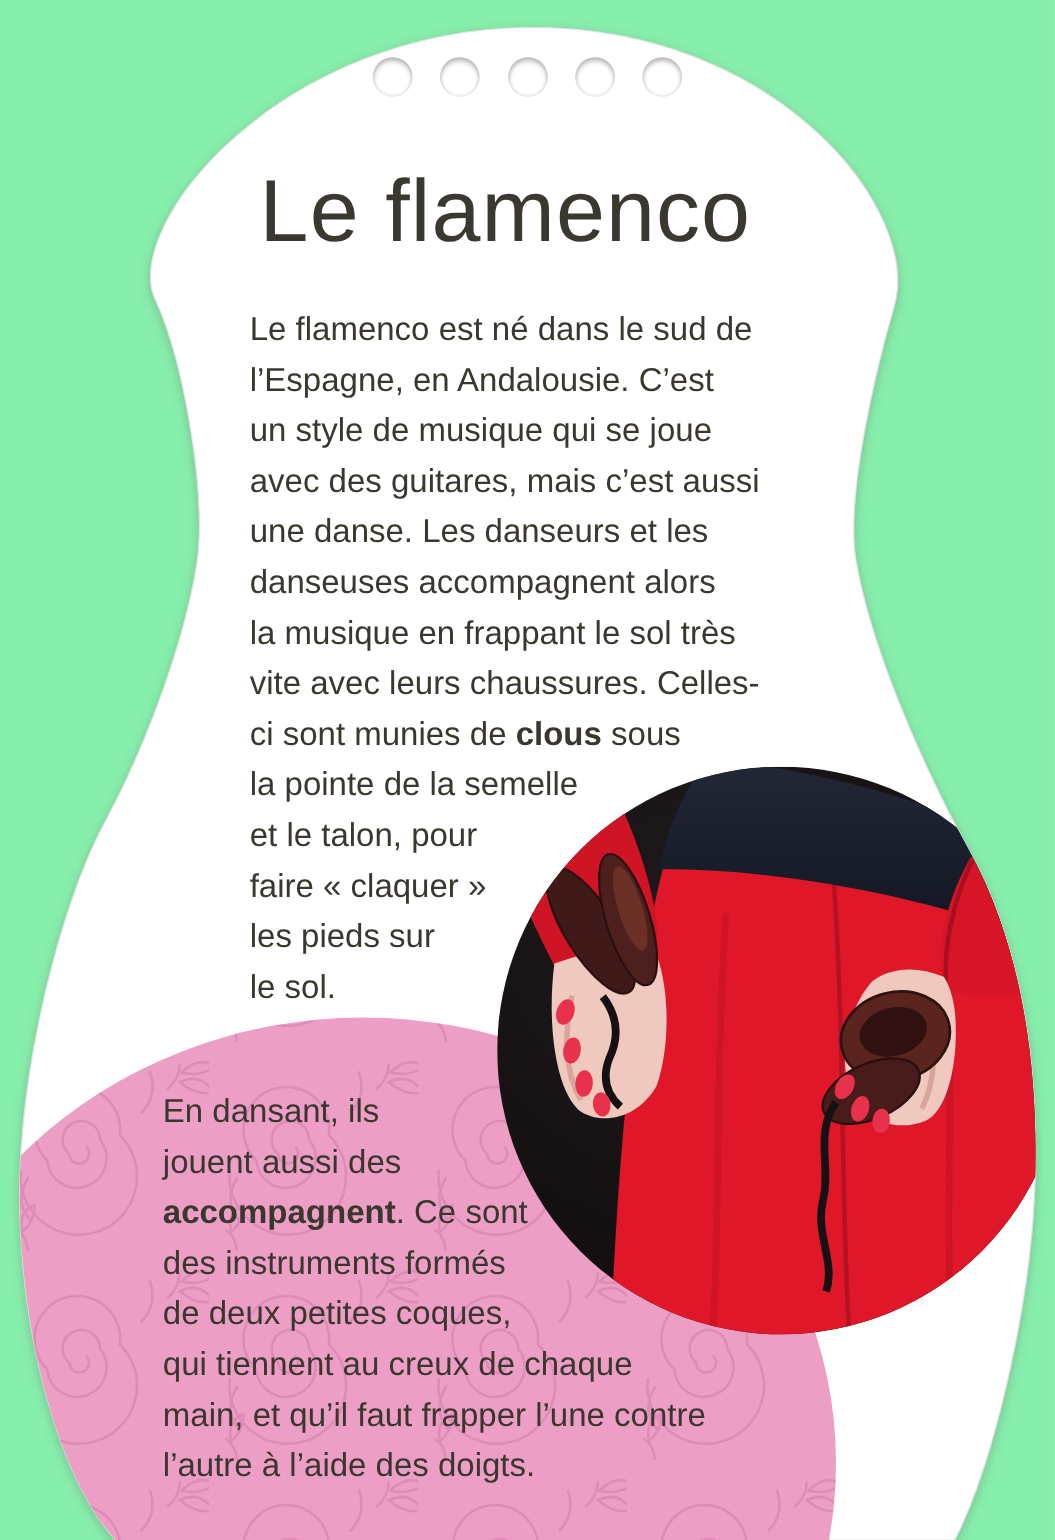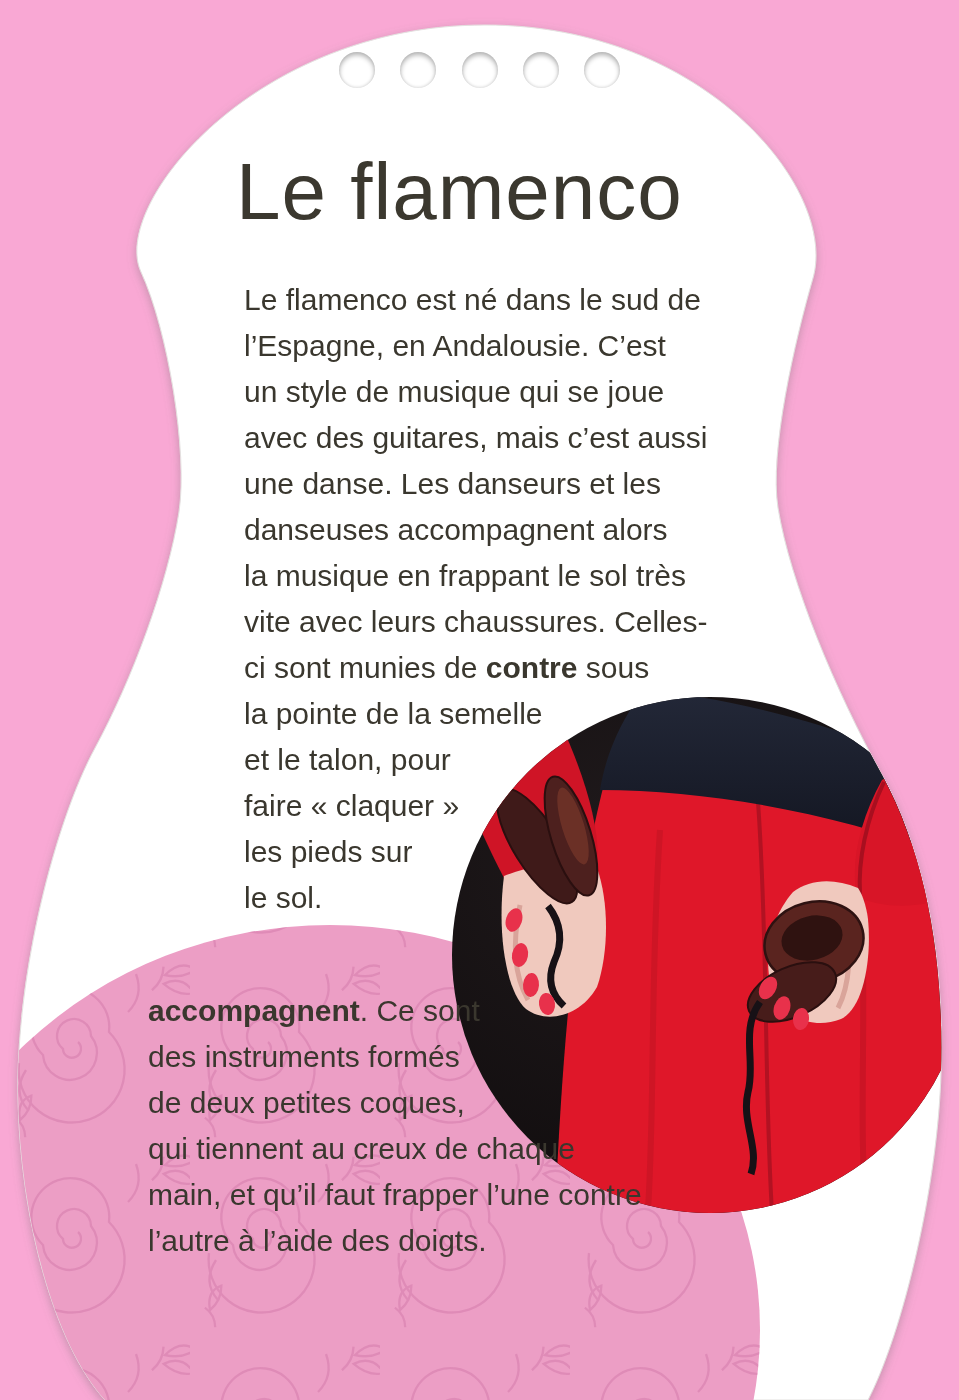--- a/index.html
+++ b/index.html
@@ -1,35 +1,35 @@
 <!DOCTYPE html>
 <html><head>
 <meta charset="utf-8">
 <style>
   html,body{margin:0;padding:0;background:#ffffff;}
   .stage{
     position:relative;width:959px;height:1400px;overflow:hidden;
-    font-family:"Liberation Sans",sans-serif;background:#f9a8d4;
+    font-family:"Liberation Sans",sans-serif;background:#86efac;
   }
   .stage svg.art{position:absolute;left:0;top:0;}
   .hole{
     position:absolute;width:36px;height:36px;border-radius:50%;
     background:#ffffff;
     box-shadow: inset 0 3px 5px rgba(0,0,0,.30), inset 0 -1px 3px rgba(0,0,0,.10), 0 1px 1px rgba(255,255,255,.9);
   }
   .title{
     position:absolute;left:236px;top:150px;width:560px;
     font-size:80px;line-height:1.05;font-weight:300;letter-spacing:1px;
     color:#3b382f;
   }
   .body-text{
     position:absolute;color:#3a372e;font-size:30px;line-height:46px;
     white-space:pre-line;font-weight:400;
   }
-  .p1{left:244px;top:277px;width:560px;}
+  .p1{left:227px;top:277px;width:560px;}
   .p2{left:148px;top:988px;width:640px;}
   .body-text b{font-weight:700;}
 </style>
 </head>
 <body>
 
 <div class="stage">
 
   <svg class="art" width="959" height="1400" viewBox="0 0 959 1400">
     <defs>
@@ -166,27 +166,29 @@
   <div class="title">Le flamenco</div>
 
   <div class="body-text p1"><span>Le flamenco est né dans le sud de
 l’Espagne, en Andalousie. C’est
 un style de musique qui se joue
 avec des guitares, mais c’est aussi
 une danse. Les danseurs et les
 danseuses accompagnent alors
 la musique en frappant le sol très
 vite avec leurs chaussures. Celles-
-ci sont munies de </span><b>contre</b><span> sous
+ci sont munies de </span><b>clous</b><span> sous
 la pointe de la semelle
 et le talon, pour
 faire « claquer »
 les pieds sur
 le sol.</span></div>
 
-  <div class="body-text p2"><b>accompagnent</b><span>. Ce sont
+  <div class="body-text p2"><span>En dansant, ils
+jouent aussi des
+</span><b>accompagnent</b><span>. Ce sont
 des instruments formés
 de deux petites coques,
 qui tiennent au creux de chaque
 main, et qu’il faut frapper l’une contre
 l’autre à l’aide des doigts.</span></div>
 
 </div>
 
 </body></html>

